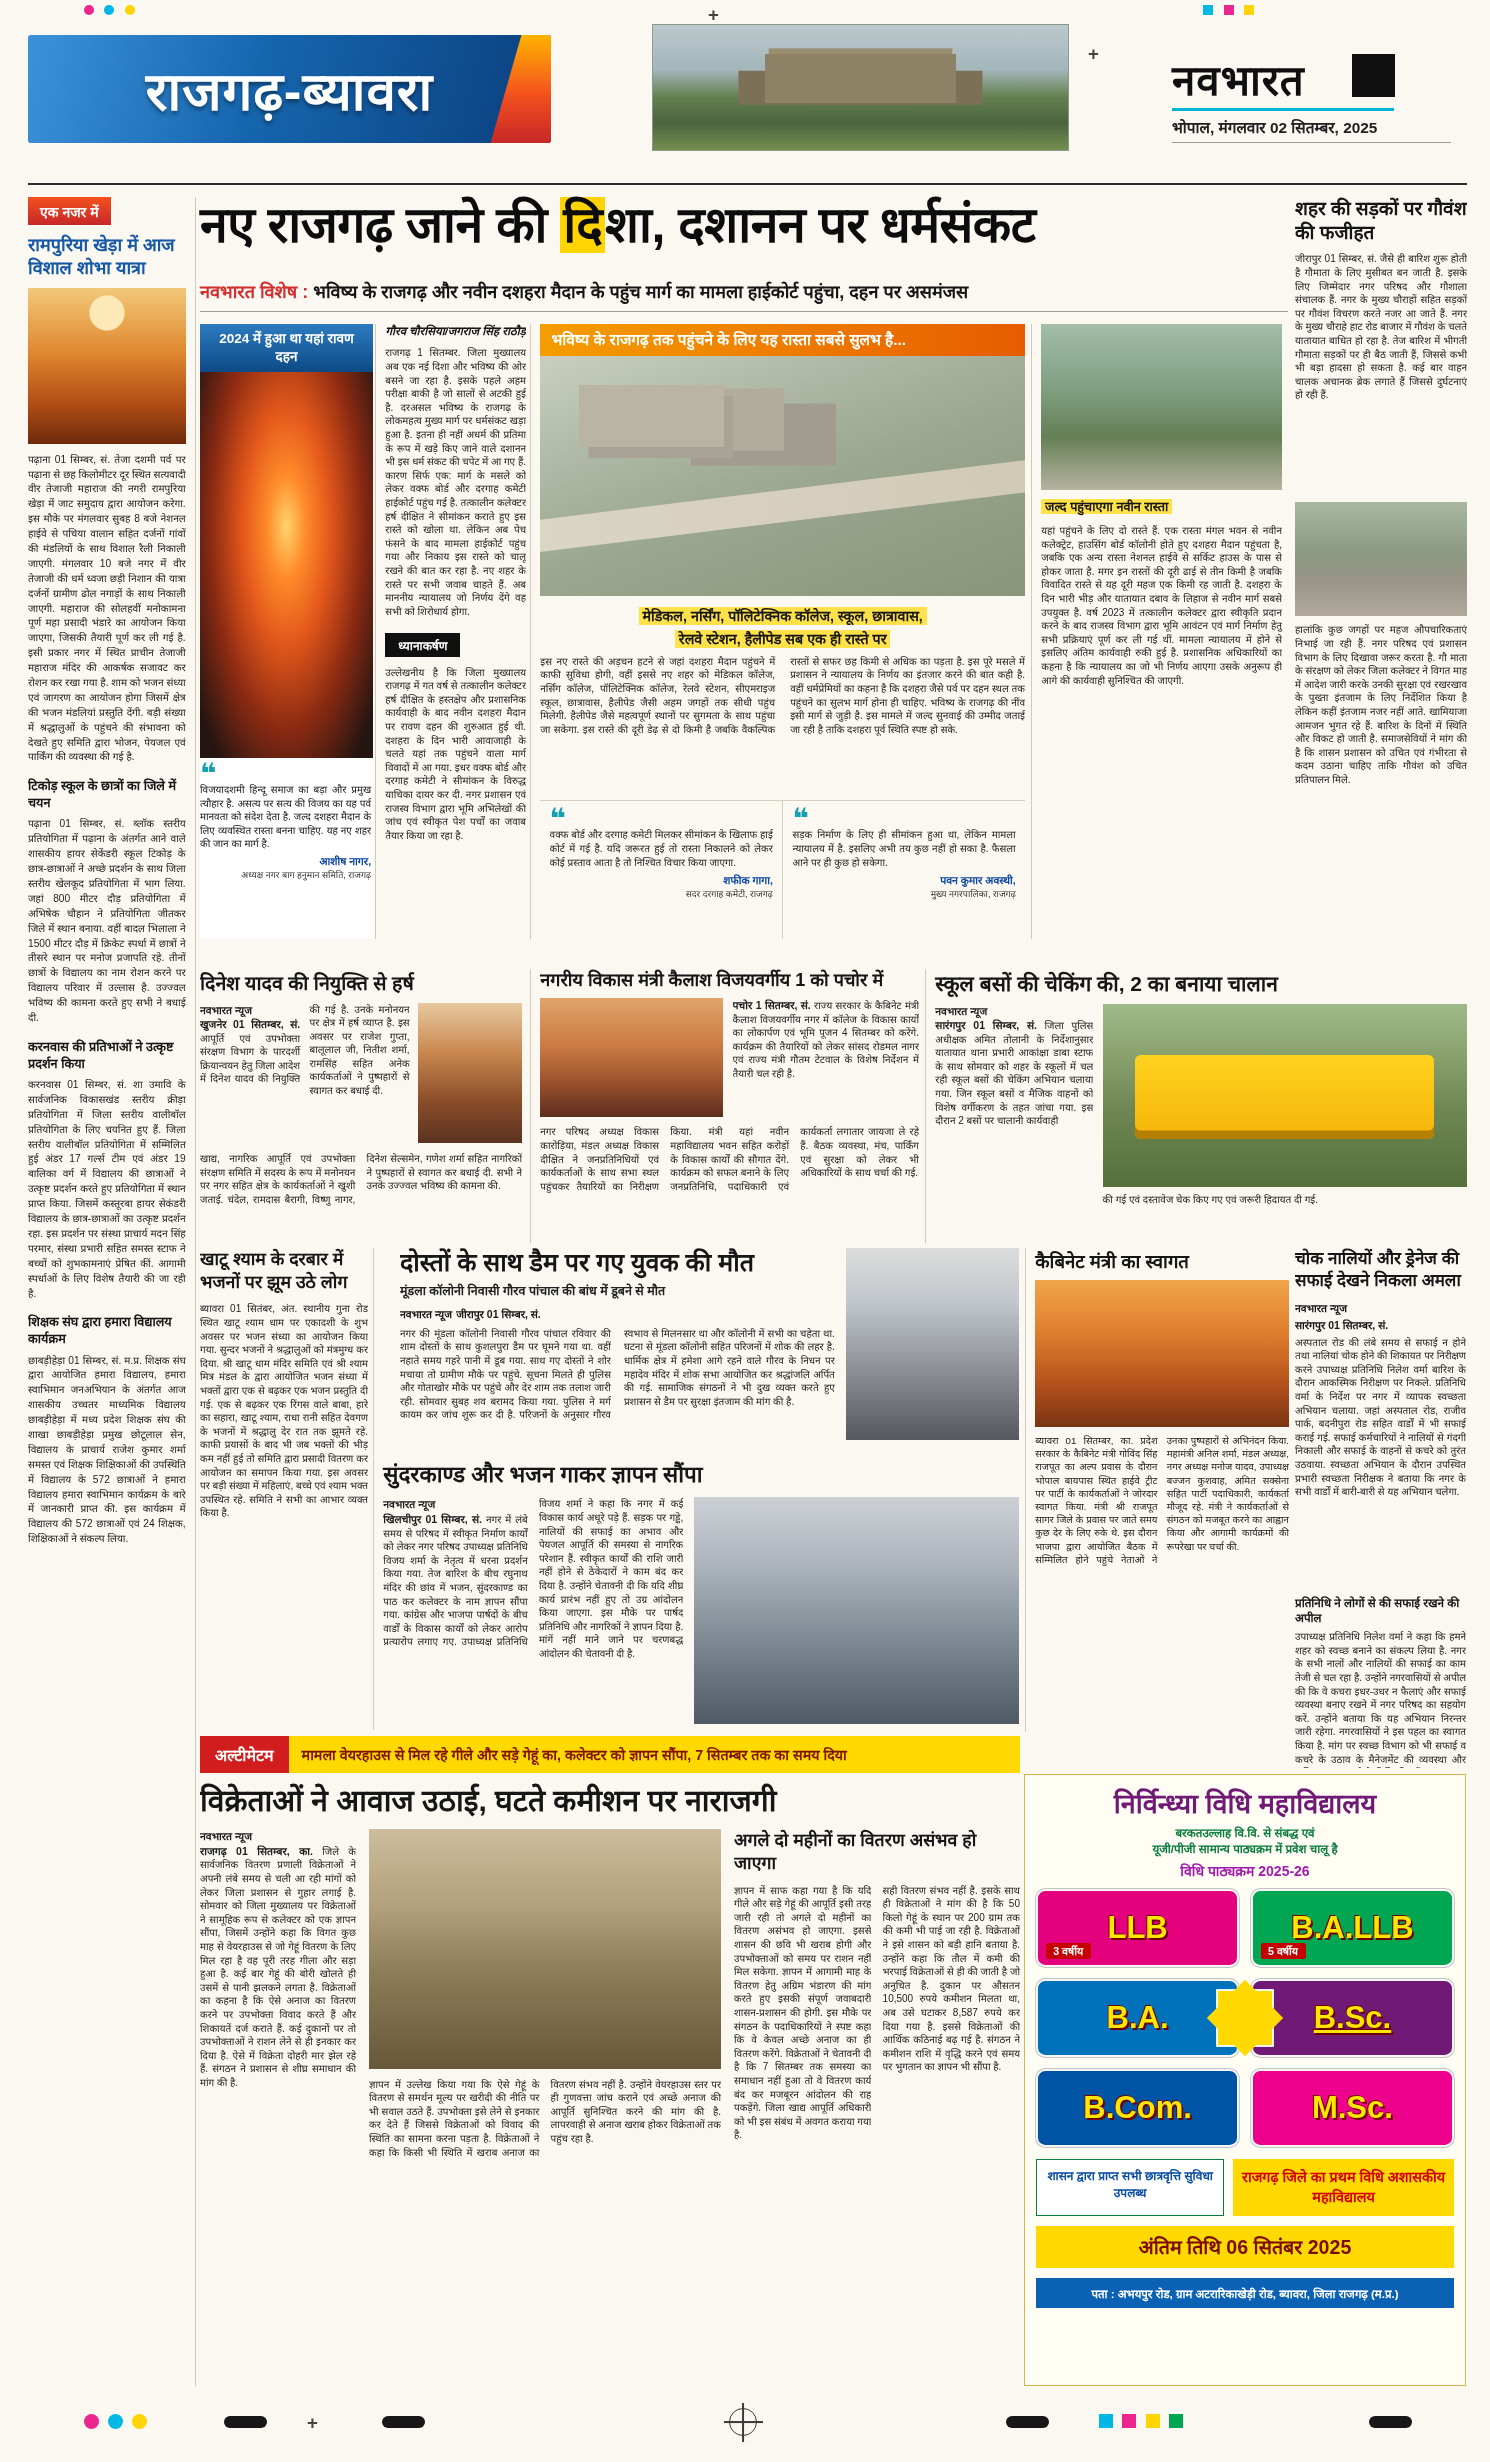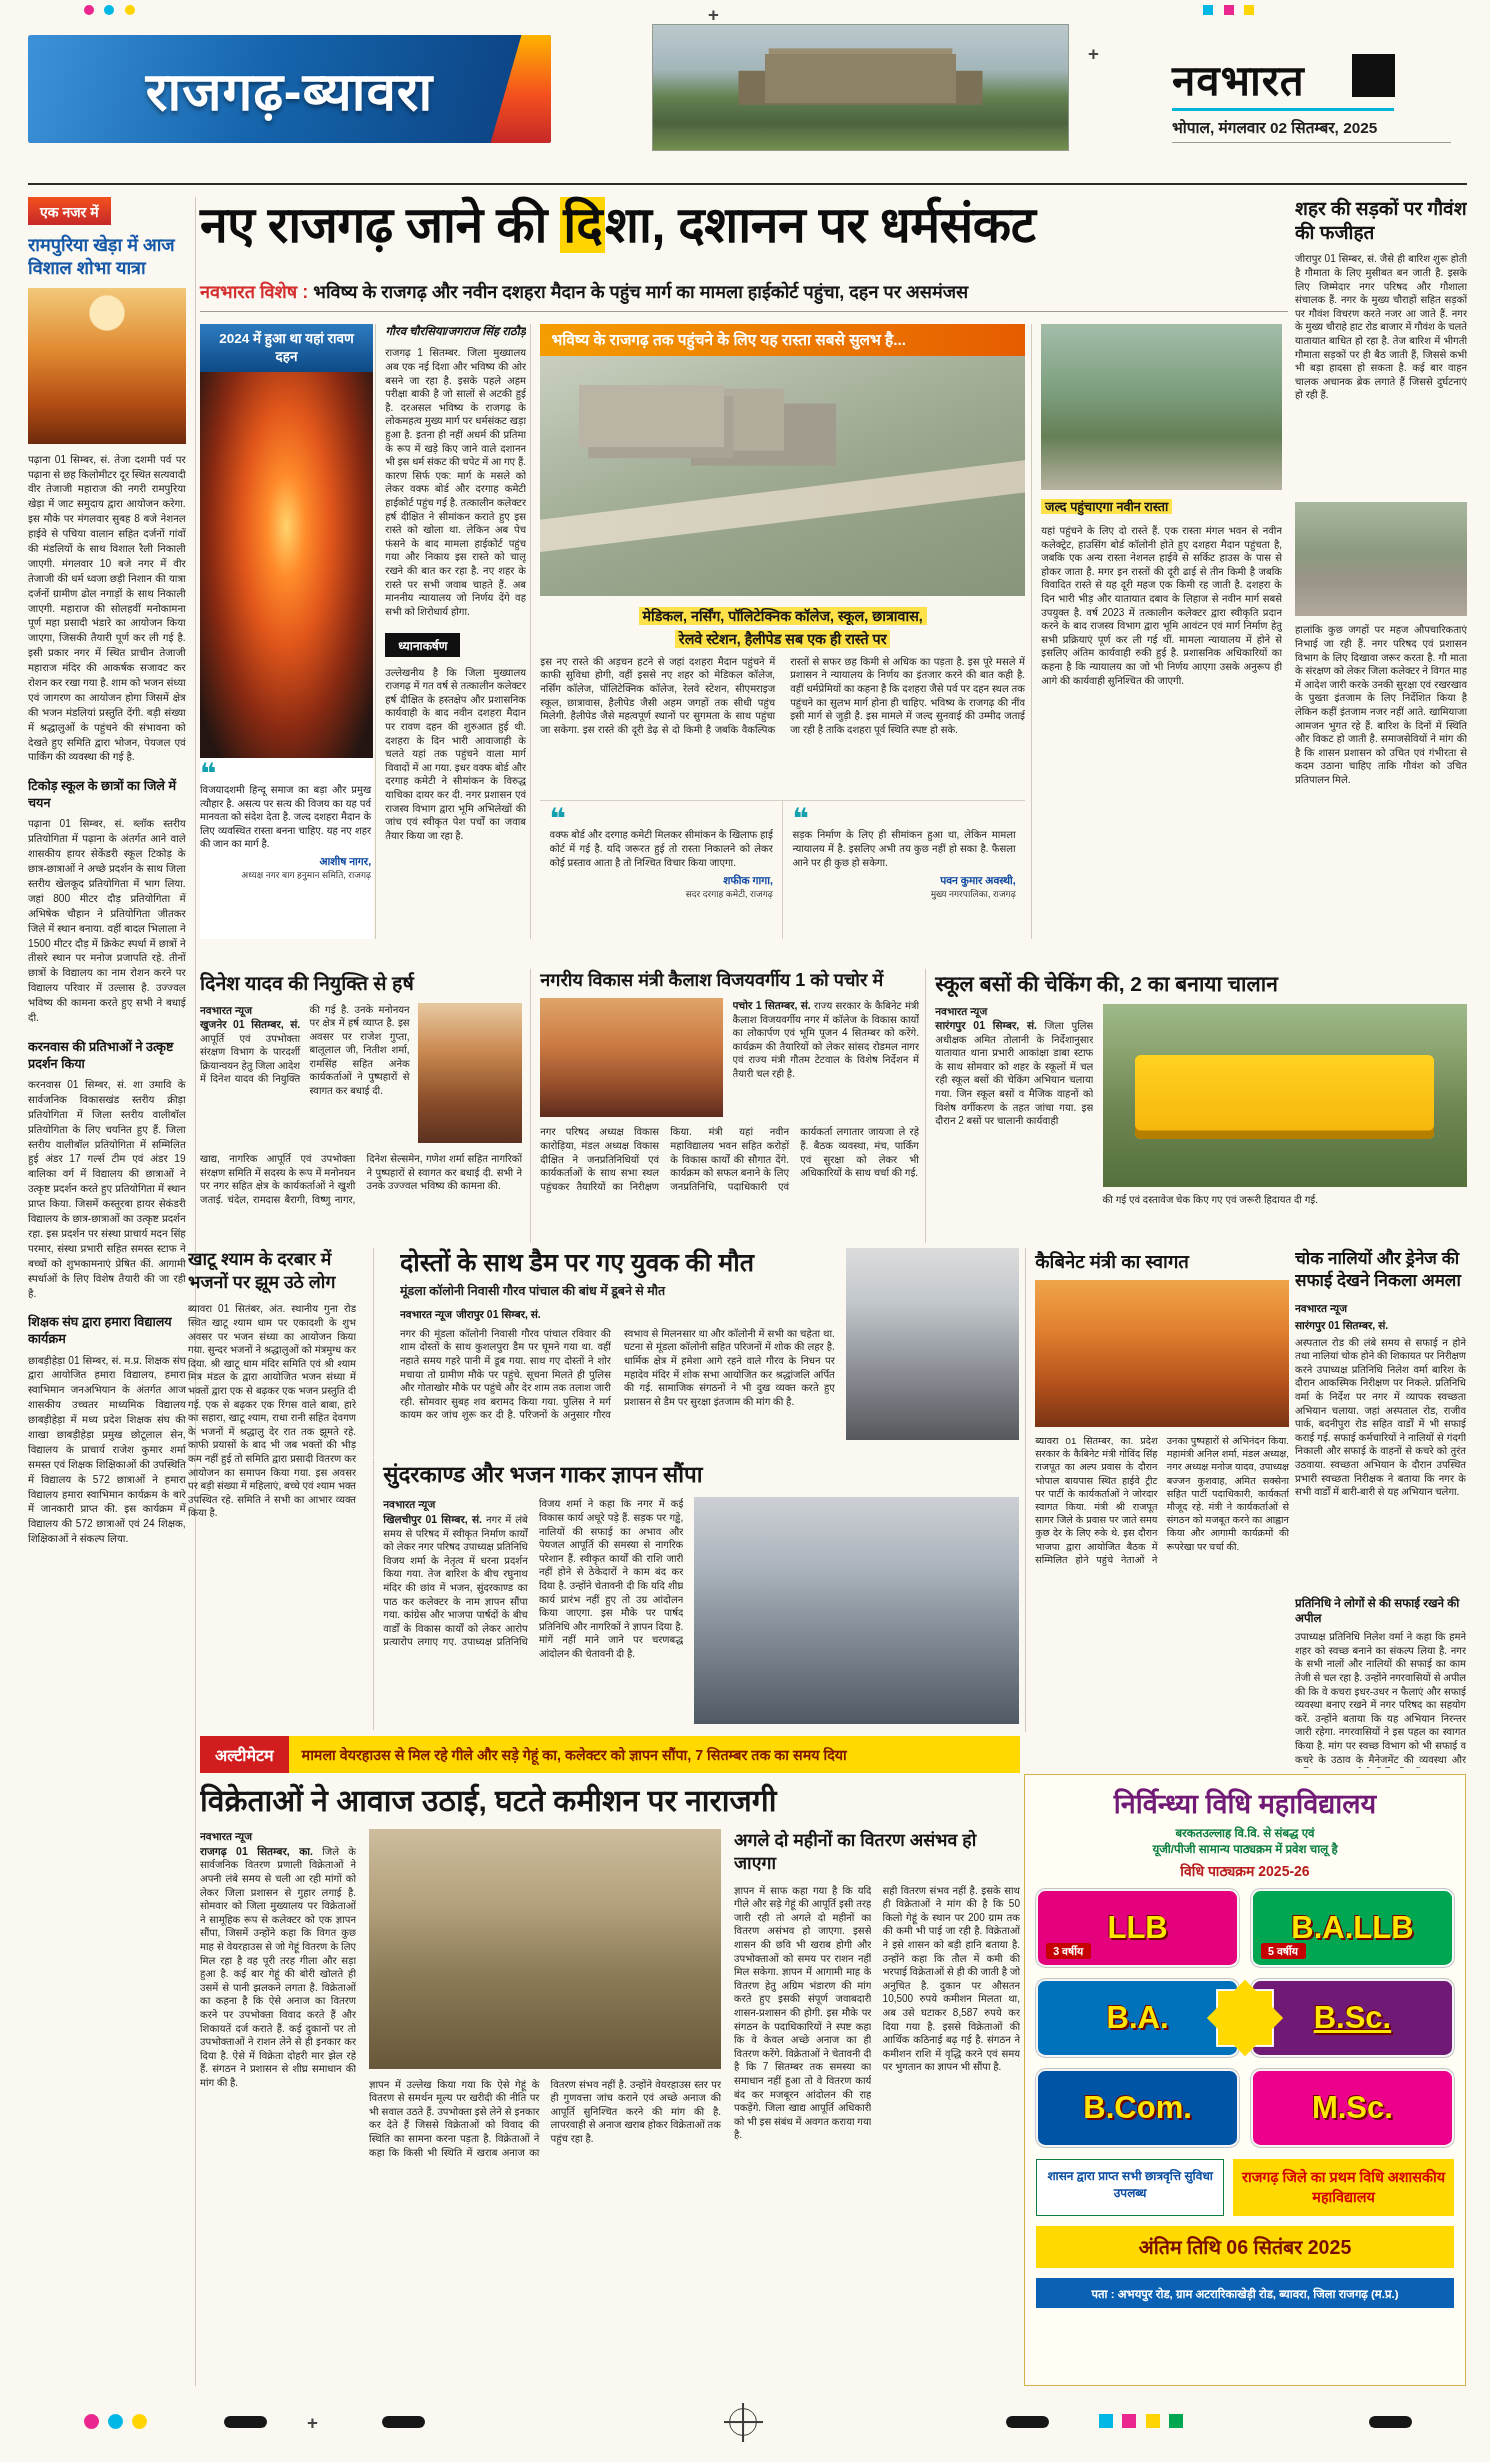--- a/index.html
+++ b/index.html
@@ -118,21 +118,21 @@
   .b-hl{font-size:21px;font-weight:800;margin-bottom:6.5px;}
   .b-row{display:flex;gap:9.3px;}
   .b-text{width:158px;overflow:hidden;height:207px;}
   .b-photo{flex:1;height:183px;position:relative;
     background:linear-gradient(180deg,#9fb98a 0%,#87a06b 30%,#6e8752 58%,#55703d 100%);}
   .b-photo::after{content:"";position:absolute;left:9%;top:28%;width:82%;height:46%;border-radius:5.6px;
     background:linear-gradient(180deg,#ffd21f,#f5b40a);box-shadow:inset 0 -8.4px 0 #b57f00;}
   .b-cap{margin-top:5.6px;font-size:10px;color:#222;}
 
   
-  .khatu{left:188px;top:1248px;width:168px;height:484px;overflow:hidden;}
+  .khatu{left:200px;top:1248px;width:168px;height:484px;overflow:hidden;}
   .k-hl{font-size:17.7px;font-weight:800;line-height:1.3;margin-bottom:8.4px;}
 
   .dam{left:373px;top:1248px;width:646px;height:209px;overflow:hidden;border-left:0.9px solid #cfcabc;padding-left:26px;}
   .dam-top{display:flex;gap:11.2px;}
   .dam-left{flex:1;overflow:hidden;}
   .dam-hl{font-size:25px;font-weight:800;line-height:1.12;}
   .dam-sub{font-size:12.5px;font-weight:800;margin-top:5.6px;color:#222;}
   .dam-by{margin-top:5.6px;}
   .dam-body{margin-top:5.6px;column-count:2;column-gap:13px;height:97px;overflow:hidden;}
   .dam-photo{width:173px;height:192px;flex:none;
@@ -169,21 +169,21 @@
   .v-midbody{margin-top:8.4px;column-count:2;column-gap:11.2px;height:283px;overflow:hidden;}
   .v-right{flex:1;overflow:hidden;}
   .v-sub{font-size:17.7px;font-weight:800;line-height:1.3;margin-bottom:8.4px;}
   .v-rightcols{display:flex;gap:11.2px;}
   .v-rc{flex:1;height:473px;overflow:hidden;}
 
   
   .ad{left:1024px;top:1774px;width:442px;height:612px;background:#fffdf4;border:1.9px solid #d4b24a;padding:9.3px 11.2px;overflow:hidden;}
   .ad-title{color:#701a75;font-size:27px;font-weight:800;text-align:center;margin-bottom:3.7px;}
   .ad-aff{color:#0b7d3e;font-size:11.7px;font-weight:bold;text-align:center;line-height:1.35;}
-  .ad-prog{color:#b91c1c;font-size:14px;font-weight:800;text-align:center;margin:4.7px 0 8.4px;}
+  .ad-prog{color:#a21caf;font-size:14px;font-weight:800;text-align:center;margin:4.7px 0 8.4px;}
   .ad-grid{position:relative;display:grid;grid-template-columns:1fr 1fr;gap:12px;}
   .chip{height:78px;border:2.8px solid #f6f6f6;box-shadow:0 0 0 0.9px #c4c4c4;border-radius:9.3px;
     display:flex;align-items:center;justify-content:center;font-size:31px;font-weight:800;color:#ffe600;
     text-shadow:1.9px 1.9px 0 #6d0000,-0.9px -0.9px 0 #6d0000;position:relative;}
   .chip .dur{position:absolute;left:7.5px;bottom:5.6px;background:#c40000;color:#fff;font-size:10.7px;
     font-weight:bold;padding:0.9px 7.5px;border-radius:2.8px;text-shadow:none;}
   .star{position:absolute;left:50%;top:50%;width:54px;height:54px;background:#ffd900;z-index:3;
     transform:translate(-50%,-50%);box-shadow:0 0 0 1.9px #fff;}
   .star.r45{transform:translate(-50%,-50%) rotate(45deg);box-shadow:none;}
   .ad-noterow{display:flex;gap:9.3px;margin-top:12px;}

